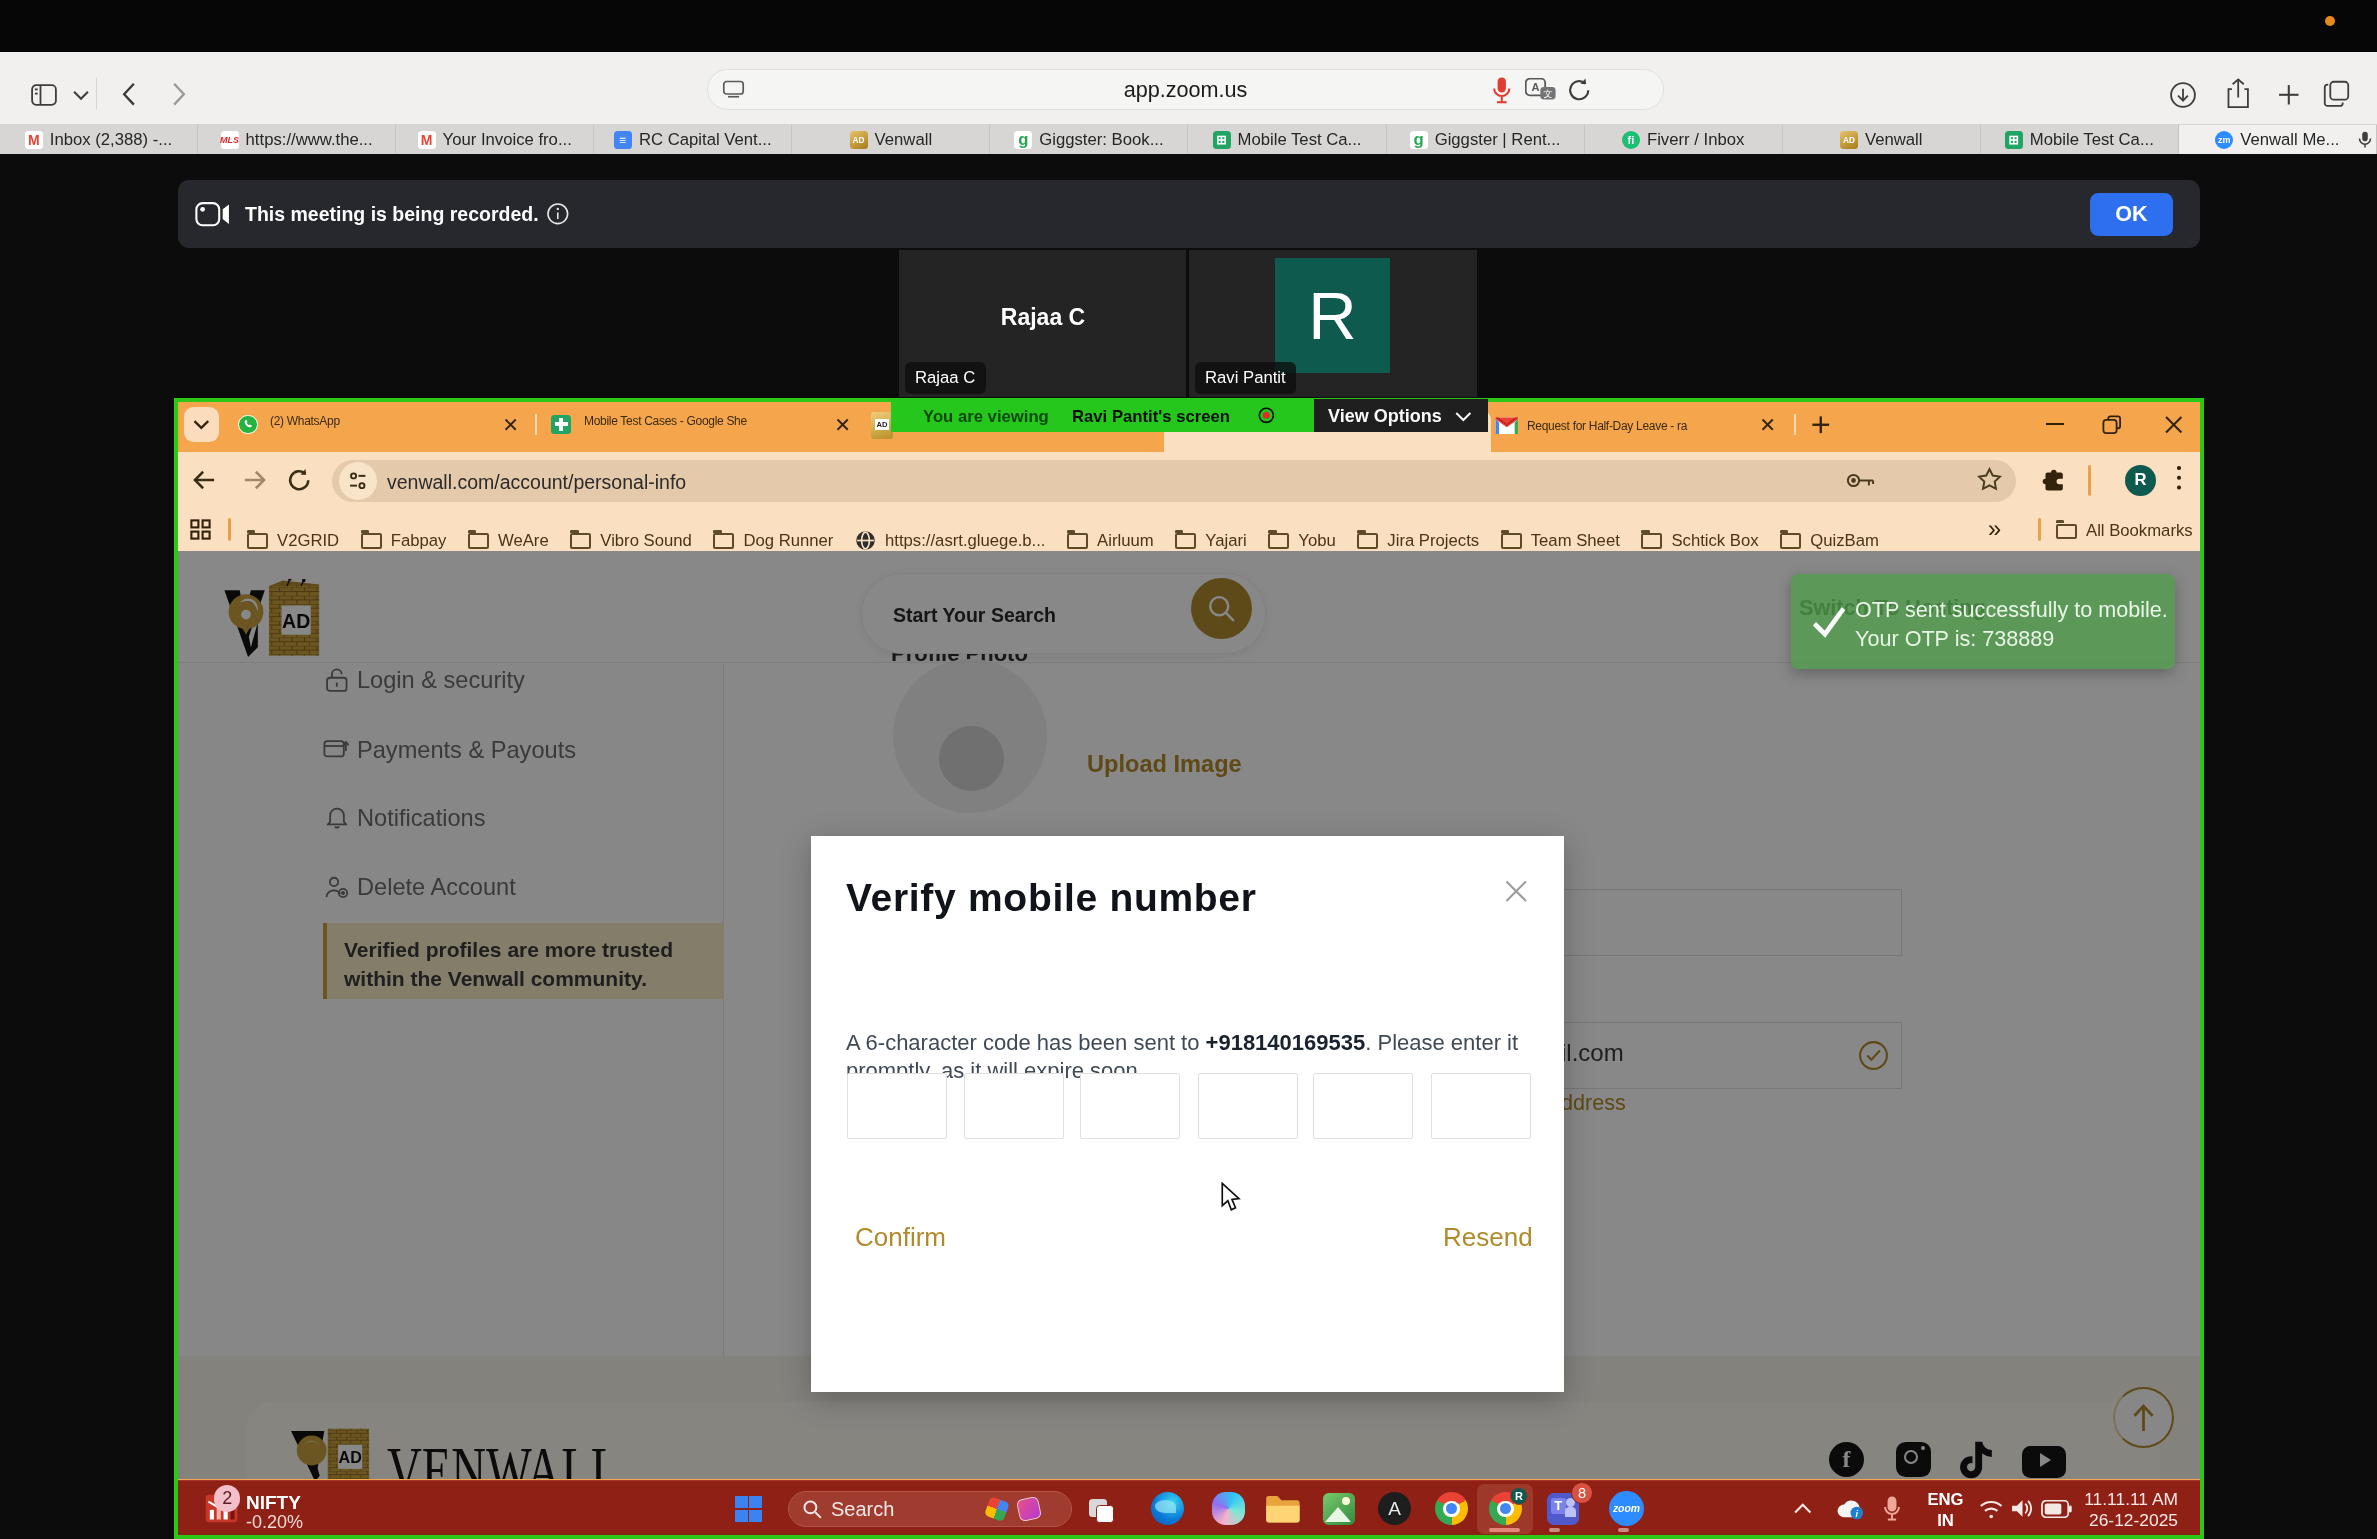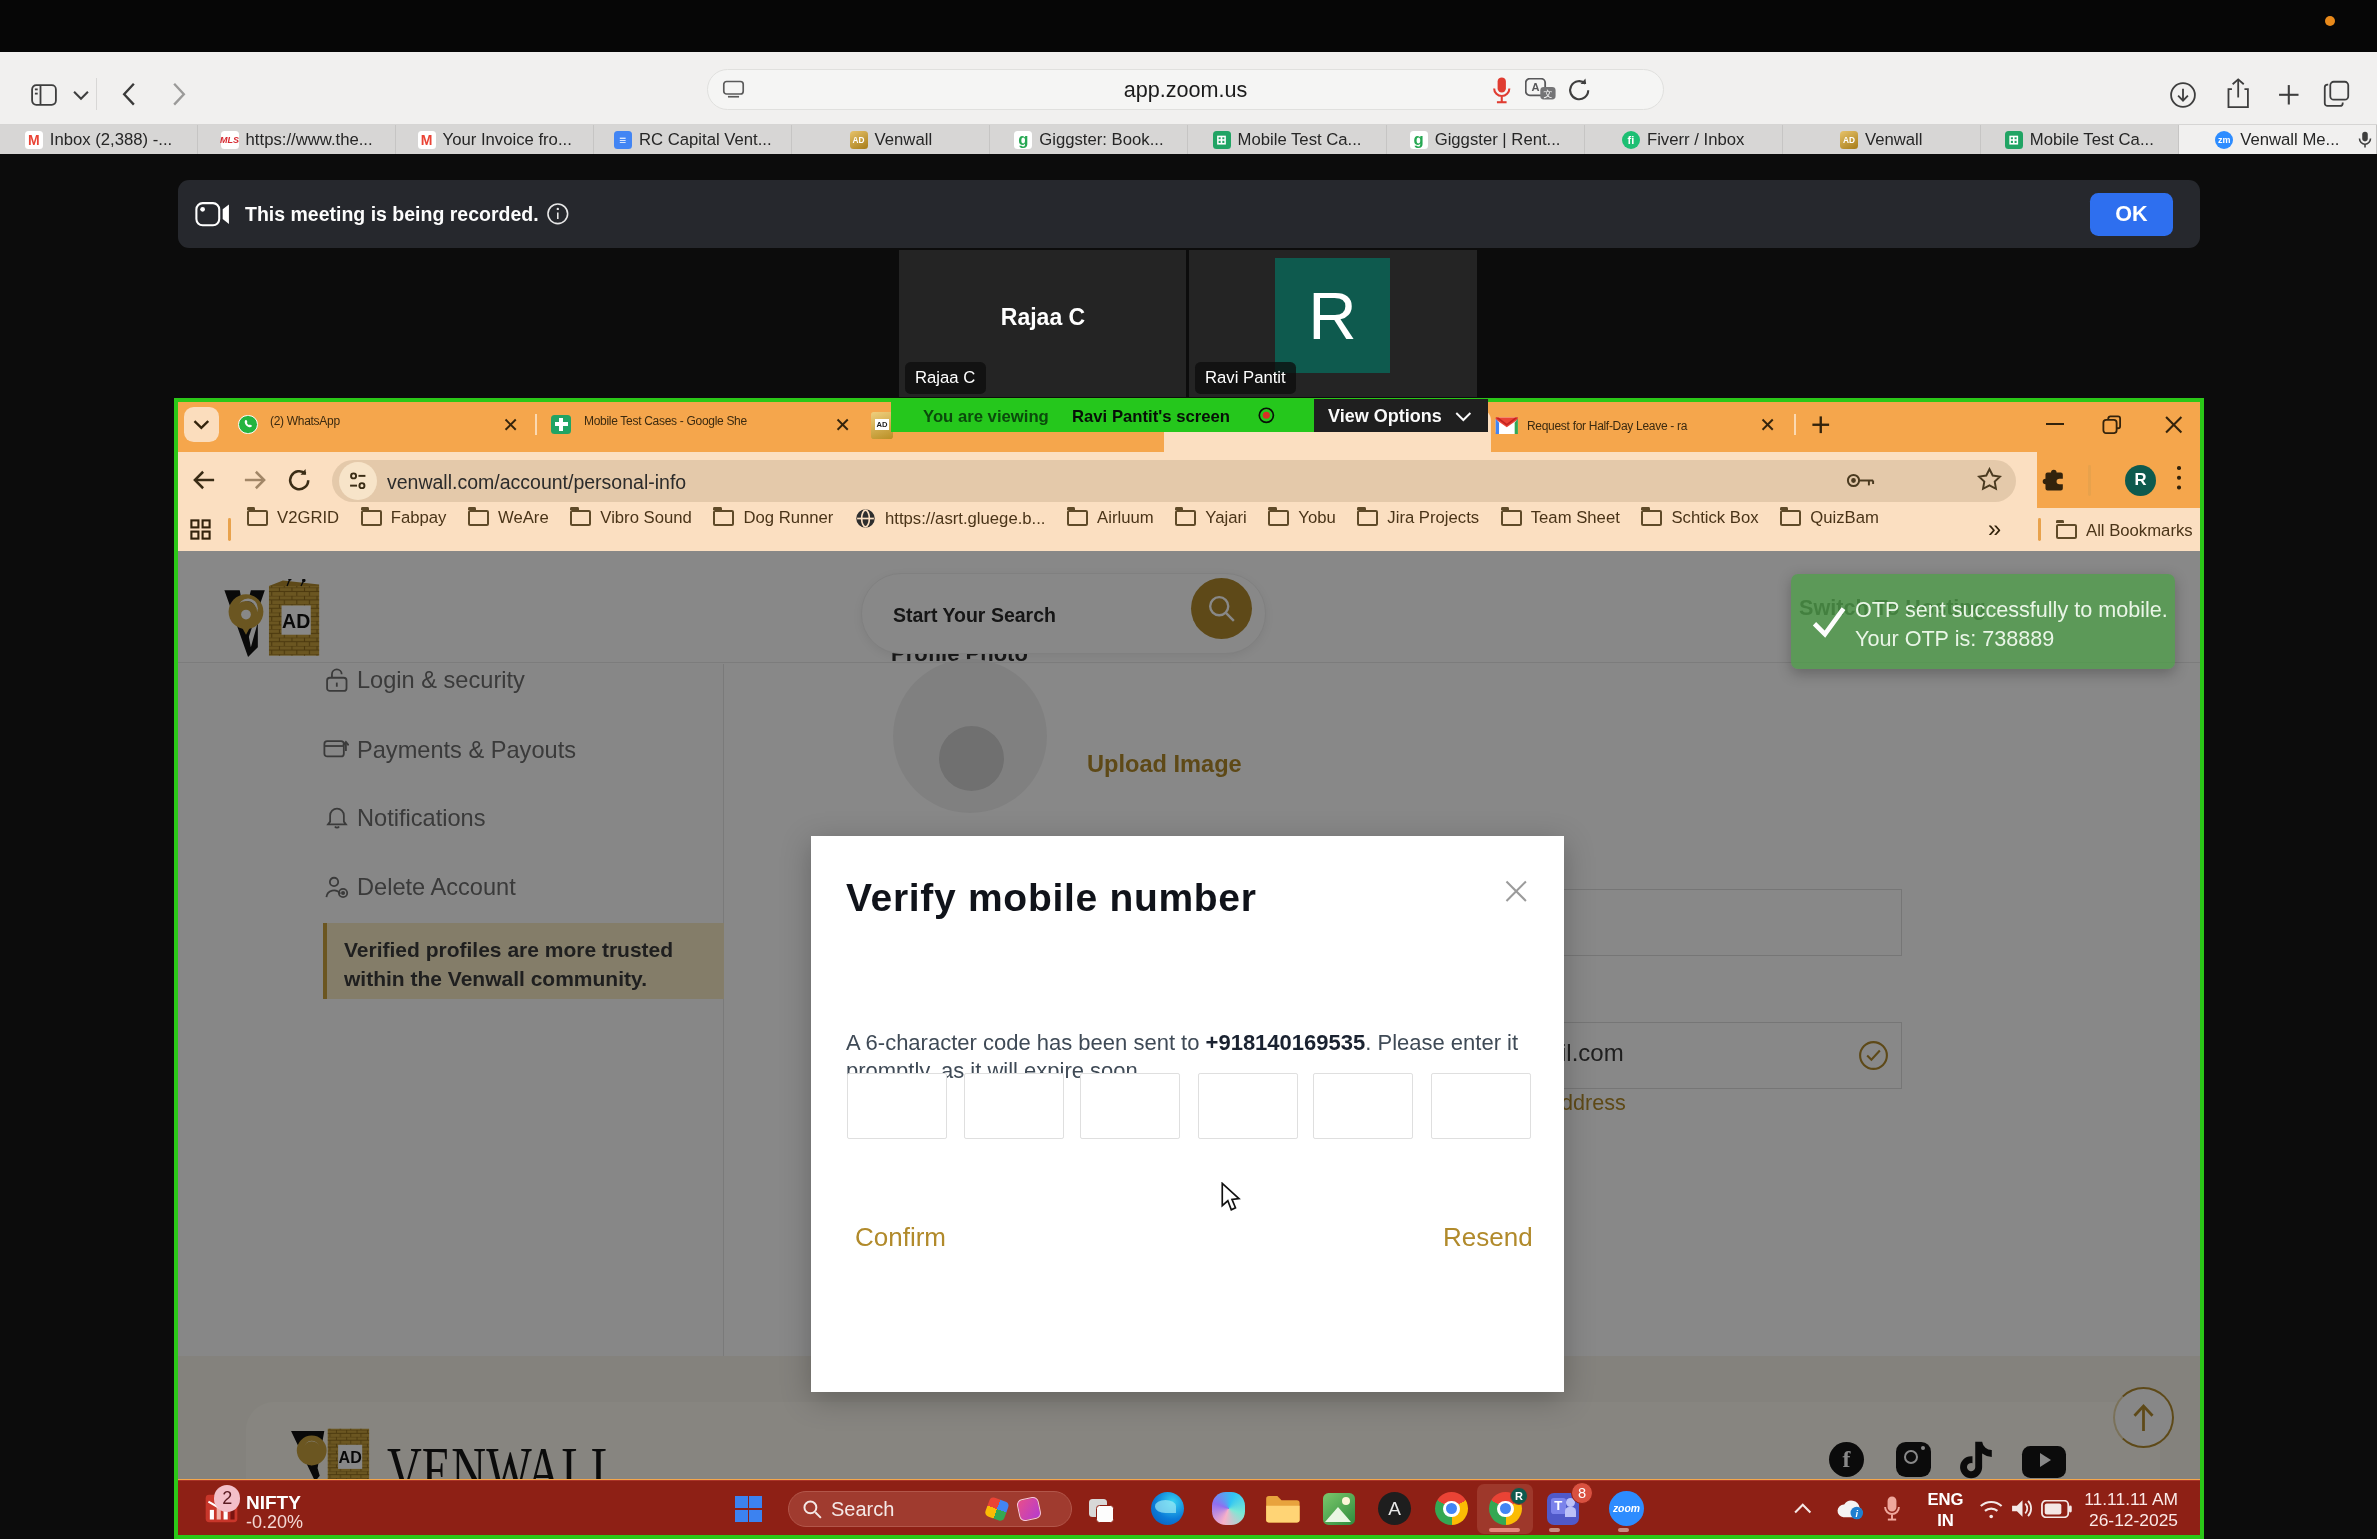--- a/index.html
+++ b/index.html
@@ -20,21 +20,21 @@
   .tile { top:250px; height:147px; background:#242424; }
   .tlabel { position:absolute; left:5.6px; bottom:3.5px; background:rgba(12,12,12,0.75); color:#fff;
     font-size:16.7px; padding:5.6px 10.4px; border-radius:5.6px; }
   
   #win { left:174px; top:398px; width:2030px; height:1141px; border:4.2px solid #2BC818; background:#F5A64C; }
   #winc { position:absolute; left:0; top:0; width:2022px; height:1133px; overflow:hidden; }
   
   #ctabbar { left:0; top:0; width:2022px; height:50px; background:#F5A64C; }
   .ctx { color:#3B2A10; font-size:12px; letter-spacing:-0.3px; white-space:nowrap; overflow:hidden; }
   
-  #ctoolbar { left:0; top:50px; width:1859px; height:56px; background:#FBDFC1; }
+  #ctoolbar { left:0; top:50px; width:2022px; height:56px; background:#FBDFC1; }
   #cbookbar { left:0; top:106px; width:2022px; height:43px; background:#FBDFC1; display:flex; align-items:center; }
   .bmitem { display:inline-flex; align-items:center; gap:9px; font-size:16.7px; color:#4A3418; white-space:nowrap; }
   .folder { width:21px; height:15.3px; border:2.1px solid #5F4A28; border-radius:2.1px; position:relative; flex:none;}
   .folder:before { content:""; position:absolute; left:-2.1px; top:-5.6px; width:8.3px; height:3.5px; background:#5F4A28; border-radius:1.4px 1.4px 0 0; }
   
   #page { left:0; top:149px; width:2022px; height:928px; background:#FFFFFF; overflow:hidden; }
   .gold { color:#B18A2B; }
   #overlay { left:0; top:149px; width:2022px; height:928px; background:rgba(0,0,0,0.465); }
   
   #modal { left:633px; top:390px; width:753px; height:556px; background:#fff; box-shadow:0 7px 28px rgba(0,0,0,0.25);margin-top:44px; }
@@ -296,21 +296,21 @@
         <div class="abs" style="left:1999px;top:14px;width:3.5px;height:3.5px;background:#33230C;border-radius:50%;box-shadow:0 9.7px 0 #33230C, 0 19.5px 0 #33230C;"></div>
       </div>
       <div class="abs" id="cbookbar">
         <svg class="abs" style="left:11.8px;top:11px;" width="21" height="21" viewBox="0 0 30 30" fill="none" stroke="#33230C" stroke-width="3">
           <rect x="2" y="2" width="10" height="10"></rect>
             <rect x="18" y="2" width="10" height="10"></rect>
             <rect x="2" y="18" width="10" height="10"></rect>
             <rect x="18" y="18" width="10" height="10"></rect>
         </svg>
         <div class="abs" style="left:50px;top:10.4px;width:2.8px;height:23px;background:#E8A24C;border-radius:1.4px;"></div>
-        <div style="display:flex;align-items:flex-start;gap:21.6px;position:absolute;left:69px;top:0;height:43px;">
+        <div style="display:flex;align-items:flex-end;gap:21.6px;position:absolute;left:69px;top:0;height:43px;">
           <span class="bmitem"><span class="folder"></span>V2GRID</span>
           <span class="bmitem"><span class="folder"></span>Fabpay</span>
           <span class="bmitem"><span class="folder"></span>WeAre</span>
           <span class="bmitem"><span class="folder"></span>Vibro Sound</span>
           <span class="bmitem"><span class="folder"></span>Dog Runner</span>
           <span class="bmitem"><svg width="21" height="21" viewBox="0 0 30 30" fill="none" stroke="#2E2E2E" stroke-width="2.4">
                 <circle cx="15" cy="15" r="12" fill="#2E2E2E"></circle>
                 <ellipse cx="15" cy="15" rx="5.5" ry="12" stroke="#FBDFC1"></ellipse>
                 <line x1="3" y1="15" x2="27" y2="15" stroke="#FBDFC1"></line>
               </svg>https://asrt.gluege.b...</span>

